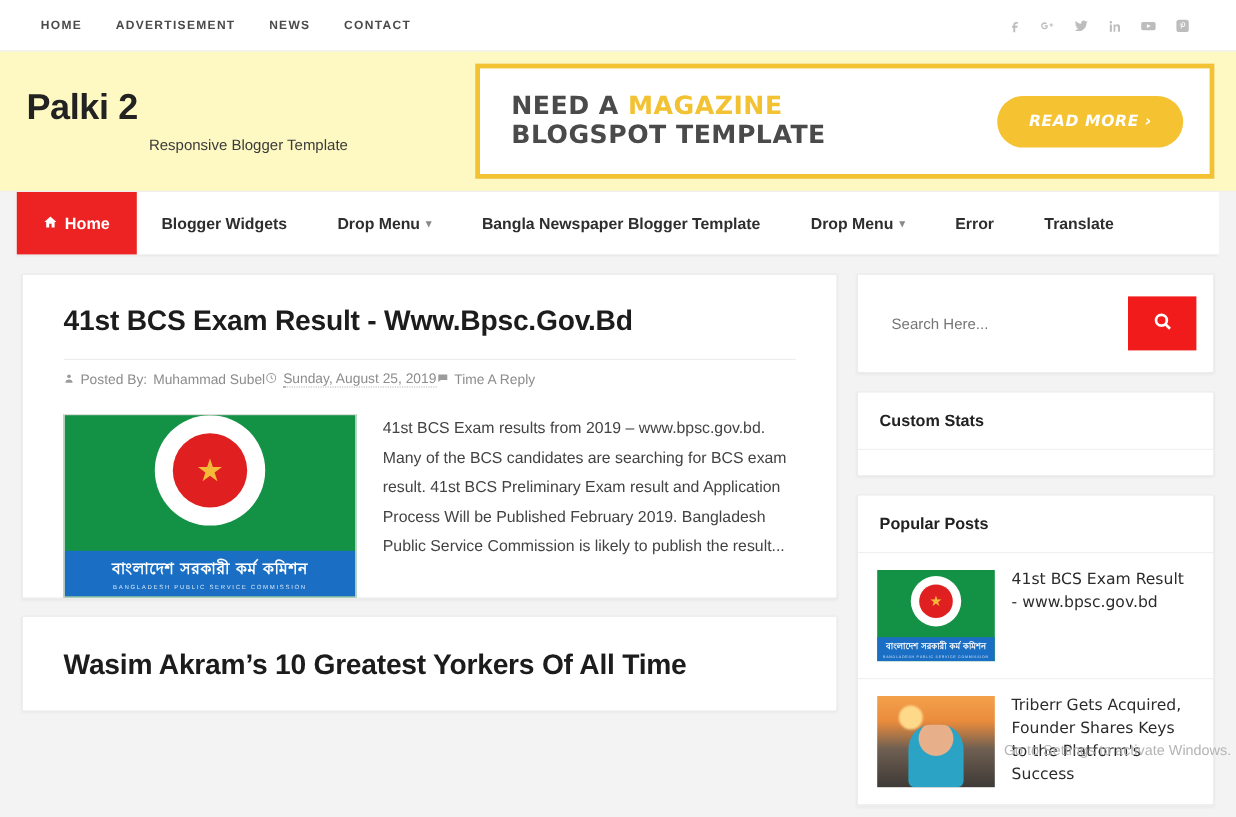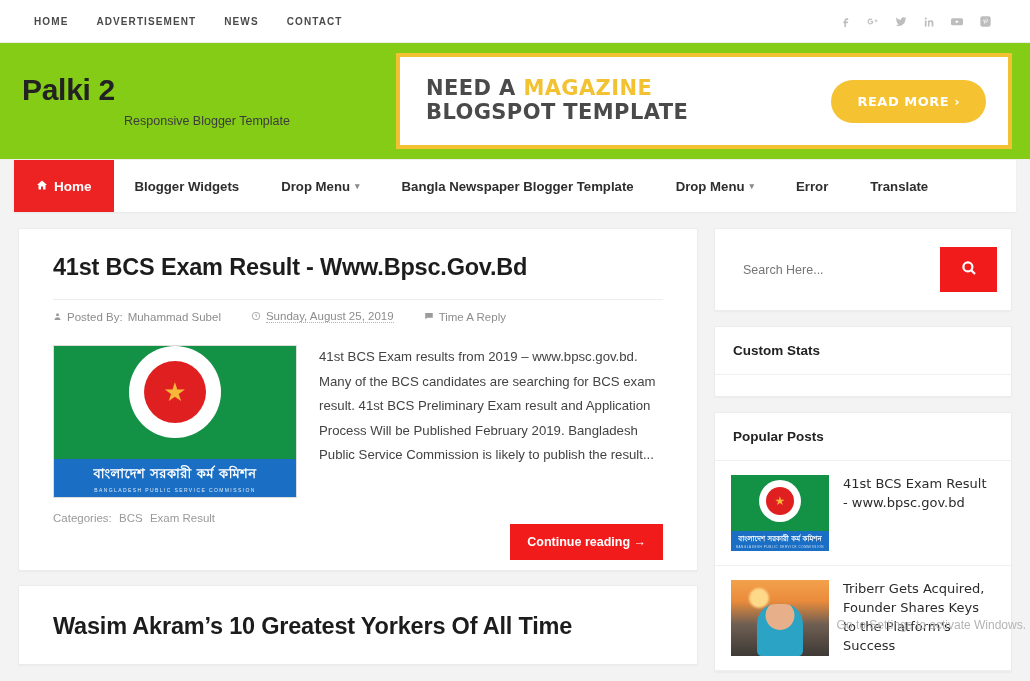--- a/index.html
+++ b/index.html
@@ -29,21 +29,21 @@
   }
   .social { margin-left: auto; display: flex; align-items: center; gap: 14px; }
   .social .s-ic {
     width: 14px; height: 14px; display: flex;
     align-items: center; justify-content: center;
     color: #b9b9b9; font-size: 12px; font-weight: 700;
   }
   .social svg { display: block; fill: #bdbdbd; }
   
   .header {
-    height: 117px; background: #84cc16;
+    height: 117px; background: #fef9c3;
     display: flex; align-items: center;
     padding: 0 18px 0 22px;
     border-bottom: 1px solid #f0f0f0;
   }
   .brand { width: 370px; }
   .brand .title {
     font-size: 30px; font-weight: 700; color: #222; letter-spacing: -.3px;
     line-height: 1.05;
   }
   .brand .tagline {
@@ -67,21 +67,21 @@
   }
   .banner-text .hl { color: #f2c232; }
   .banner-btn {
     margin-left: auto;
     background: #f5c232; color: #fff;
     border-radius: 30px;
     padding: 14px 26px;
     font-size: 13px; font-weight: 700; letter-spacing: .5px;
     white-space: nowrap;
     font-family: "DejaVu Sans", sans-serif;
-    border: none; cursor: pointer;
+    border: none; cursor: pointer; font-style: italic;
   }
   
   .mainnav {
     background: #ffffff;
     height: 52px;
     display: flex; align-items: stretch;
     margin: 0 14px;
     box-shadow: 0 1px 2px rgba(0,0,0,.05);
   }
   .nav-home {
@@ -112,21 +112,21 @@
     border-radius: 2px;
     box-shadow: 0 1px 2px rgba(0,0,0,.04);
   }
   .post { padding: 24px 34px 0 34px; margin-bottom: 14px; }
   .post-title {
     font-size: 23.5px; font-weight: 700; color: #1c1c1c;
     letter-spacing: -.2px; line-height: 1.25;
     padding-bottom: 17px;
   }
   .post-meta {
-    display: flex; align-items: center; gap: 30px;
+    display: flex; align-items: center; 
     border-top: 1px solid #ededed;
     padding: 10px 0 12px 0;
     font-size: 11.5px; color: #8c8c8c;
   }
   .meta-item { display: flex; align-items: center; gap: 5px; }
   .meta-item .dotted { border-bottom: 1px dotted #b5b5b5; }
   .post-body { display: flex; gap: 22px; padding-top: 10px; }
   .thumb {
     width: 244px; height: 153px; flex: none;
     position: relative; overflow: hidden;
@@ -380,28 +380,20 @@
             <div class="bpsc-seal">
               <div class="inner">★</div>
             </div>
             <div class="bpsc-band">
               <div class="bn">বাংলাদেশ সরকারী কর্ম কমিশন</div>
               <div class="en">BANGLADESH PUBLIC SERVICE COMMISSION</div>
             </div>
           </div>
           <div class="excerpt">41st BCS Exam results from 2019 – www.bpsc.gov.bd. Many of the BCS candidates are searching for BCS exam result. 41st BCS Preliminary Exam result and Application Process Will be Published February 2019. Bangladesh Public Service Commission is likely to publish the result...</div>
         </div>
-        <div class="post-foot">
-          <div class="cats">
-            <span>Categories:</span>
-            <a href="#">BCS</a>
-            <a href="#">Exam Result</a>
-          </div>
-          <button class="continue">Continue reading →</button>
-        </div>
       </div>
 
       <div class="card post2">
         <div class="post-title">Wasim Akram’s 10 Greatest Yorkers Of All Time</div>
       </div>
 
     </div>
 
     <div class="side-col">
 

